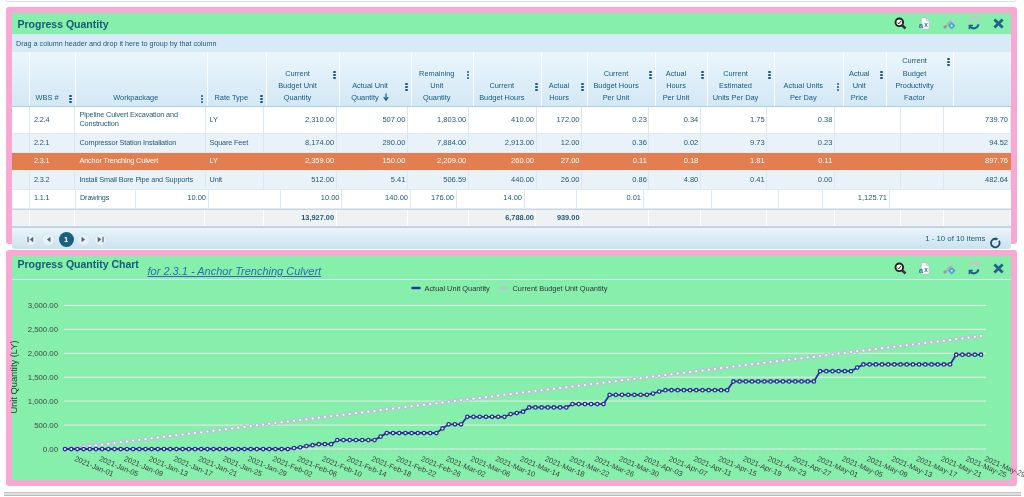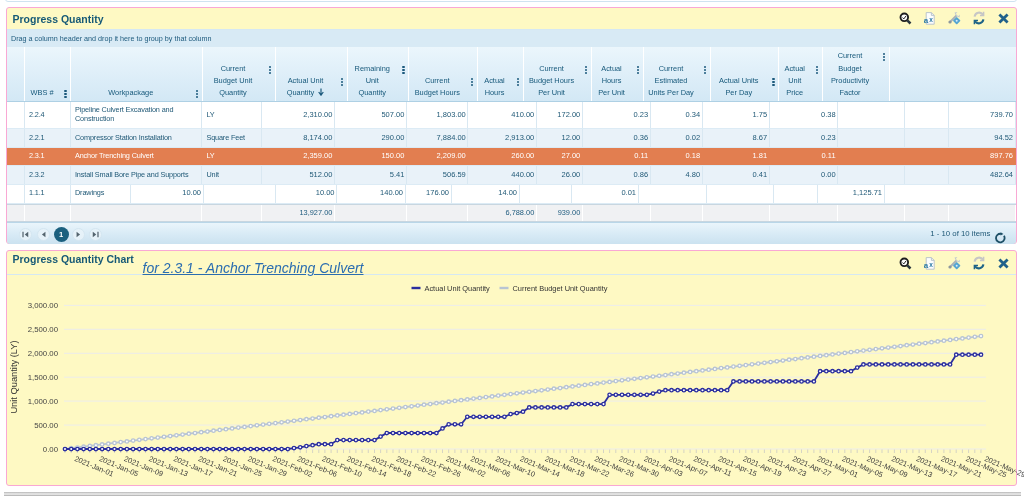--- a/index.html
+++ b/index.html
@@ -1,15 +1,15 @@
 <!DOCTYPE html>
 <html><head><meta charset="utf-8"><style>
 *{margin:0;padding:0;box-sizing:border-box}
 html,body{width:1024px;height:497px;background:#fff;font-family:"Liberation Sans",sans-serif;overflow:hidden}
-.panel{position:absolute;left:5.5px;width:1011px;background:#fef9c3;border:1px solid #f9a8d4;border-radius:3px}
+.panel{position:absolute;left:5.5px;width:1011px;background:#86efac;border:6px solid #f9a8d4;border-radius:3px}
 .ptitle{position:relative;height:22px;border-bottom:1px solid #d5e8f3}
 .ptitle b{position:absolute;left:6px;top:5px;font-size:10.5px;color:#175a77}
 .icons{position:absolute;right:6px;top:3px;display:flex;gap:11px;align-items:center}
 .dragbar{height:16.5px;background:#d8eaf5;font-size:7.2px;color:#1d5a7d;padding:3.5px 0 0 4.5px}
 .ghead{position:relative;height:55.5px;background:linear-gradient(180deg,#ebf6fc 0%,#dcedf8 60%,#d3e8f5 100%);border-bottom:1px solid #aed0e4;display:flex}
 .hc{position:relative;height:100%;border-right:1px solid #fff;display:flex;align-items:flex-end;justify-content:center}
 .ht{width:100%;text-align:center;font-size:7.4px;color:#16587a;line-height:12.3px;padding:0 11px 1.5px 0}
 .dots{position:absolute;right:3.5px;top:38px;display:flex;flex-direction:column;gap:1.3px}
 .dots i{width:2.1px;height:2.1px;border-radius:50%;background:#1d5a7d;display:block}
 .grid{position:relative}
@@ -17,29 +17,29 @@
 .row .c{font-size:7.3px;color:#1f5876;padding:0 4px;border-right:1px solid #d9e8f2;display:flex;align-items:center;overflow:hidden;line-height:8.8px;white-space:nowrap}
 .row.tall .c{white-space:normal}
 .row .c.r{justify-content:flex-end;padding-right:1.5px;font-size:7.5px}
 .row .c.l{letter-spacing:-0.15px}
 .row.w{background:#fff}
 .row.b{background:#e9f2f9}
 .row.o{background:#e27e50}
 .row.o .c{color:#fff;border-right-color:#e27e50}
 .row.agg{background:#f0f1f3;height:18.8px;border-top:1px solid #c8d6e0;border-bottom:1px solid #c8d6e0}
 .row.agg .c{border-right:1px solid #fff}
-.fb{font-weight:normal;color:#1d5a7d!important;font-size:7.4px!important}
+.fb{font-weight:bold;color:#1d5a7d!important;font-size:7.4px!important}
 .pager{position:relative;height:21.7px;background:linear-gradient(180deg,#eaf5fb 0%,#d9ebf6 50%,#cbe2f0 100%);border-top:1px solid #b9d6e8;border-radius:0 0 3px 3px}
 .pbtn{position:absolute;top:4.3px;width:13px;height:13px;border-radius:50%;background:#e6f2f9;border:1px solid #d4e6f1;display:flex;align-items:center;justify-content:center}
 .pbtn.cur{width:15px;height:15px;top:3.3px;background:#1b607f;border:none;color:#fff;font-size:7.6px;font-weight:bold}
 .pinfo{position:absolute;right:25px;top:6px;font-size:7.8px;color:#1f5876}
 .pref{position:absolute;right:10px;top:5px}
 .p2title{position:relative;height:24px;border-bottom:1px solid #d5e8f3}
 .p2title b{position:absolute;left:6px;top:2px;font-size:10.5px;color:#175a77}
-.p2title a{position:absolute;left:136px;top:9px;font-size:14px;color:#2a6db0;font-style:italic;text-decoration:underline}
+.p2title a{position:absolute;left:136px;top:9px;font-size:11px;color:#2a6db0;font-style:italic;text-decoration:underline}
 .p2title .icons{top:5px}
 </style></head><body>
 <div style="position:absolute;left:5px;top:-4px;width:1012px;height:6px;border:1px solid #cfe3f0;border-radius:3px"></div>
 <div class="panel" style="top:7px;height:237px">
 <div class="ptitle">
       <b>Progress Quantity</b>
       <span class="icons">
         <svg width="13" height="13" viewBox="0 0 13 13">
           <circle cx="5.3" cy="5.3" r="3.8" fill="#fdfdfd" stroke="#1f1f1f" stroke-width="1.9"></circle>
           <path d="M3.6 5.6l1.2 1.3 2.2-2.9" stroke="#1f1f1f" stroke-width="1" fill="none"></path>
@@ -82,20 +82,28 @@
         </span>
         <div class="ht">WBS #</div>
       </div>
       <div class="hc" style="width:131.5px">
         <span class="dots" style="top:43px">
           <i></i>
           <i></i>
           <i></i>
         </span>
         <div class="ht">Workpackage</div>
+      </div>
+      <div class="hc" style="width:59.5px">
+        <span class="dots" style="top:43px">
+          <i></i>
+          <i></i>
+          <i></i>
+        </span>
+        <div class="ht">Rate Type</div>
       </div>
       <div class="hc" style="width:73px">
         <span class="dots" style="top:19px">
           <i></i>
           <i></i>
           <i></i>
         </span>
         <div class="ht">Current<br>Budget Unit<br>Quantity</div>
       </div>
       <div class="hc" style="width:72px">
@@ -205,21 +213,21 @@
         <div class="c l" style="width:46px">2.2.1</div>
         <div class="c l" style="width:131.5px">Compressor Station Installation</div>
         <div class="c l" style="width:59.5px">Square Feet</div>
         <div class="c r" style="width:73px">8,174.00</div>
         <div class="c r" style="width:72px">290.00</div>
         <div class="c r" style="width:61.5px">7,884.00</div>
         <div class="c r" style="width:68.5px">2,913.00</div>
         <div class="c r" style="width:46px">12.00</div>
         <div class="c r" style="width:68px">0.36</div>
         <div class="c r" style="width:52px">0.02</div>
-        <div class="c r" style="width:67px">8.67</div>
+        <div class="c r" style="width:67px">9.73</div>
         <div class="c r" style="width:68.5px">0.23</div>
         <div class="c r" style="width:67.0px"></div>
         <div class="c r" style="width:43.5px"></div>
         <div class="c r" style="width:67px">94.52</div>
       </div>
       <div class="row o" style="height:18.6px">
         <div class="c l" style="width:18.5px"></div>
         <div class="c l" style="width:46px">2.3.1</div>
         <div class="c l" style="width:131.5px">Anchor Trenching Culvert</div>
         <div class="c l" style="width:59.5px">LY</div>

